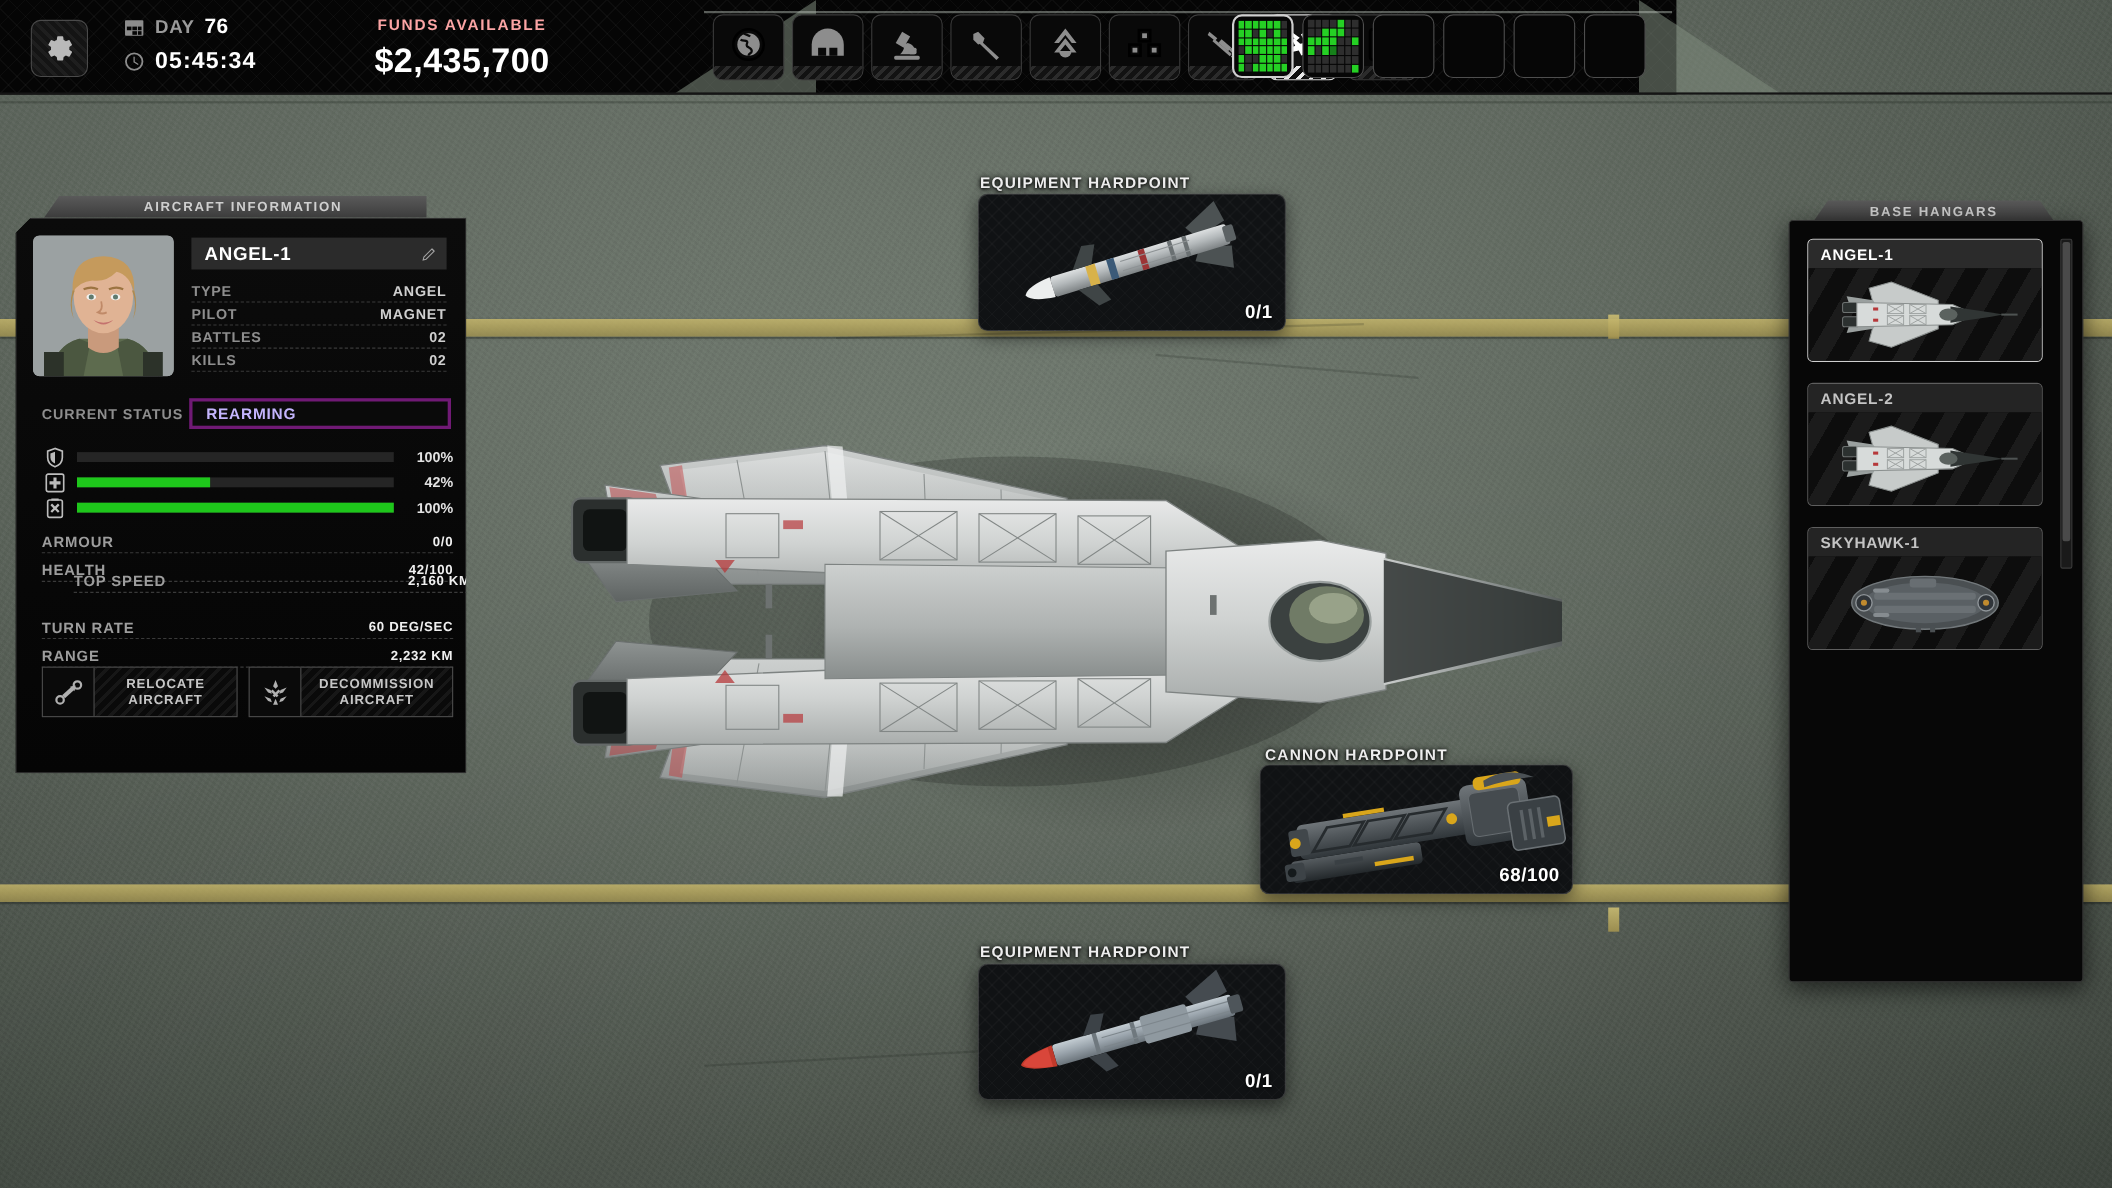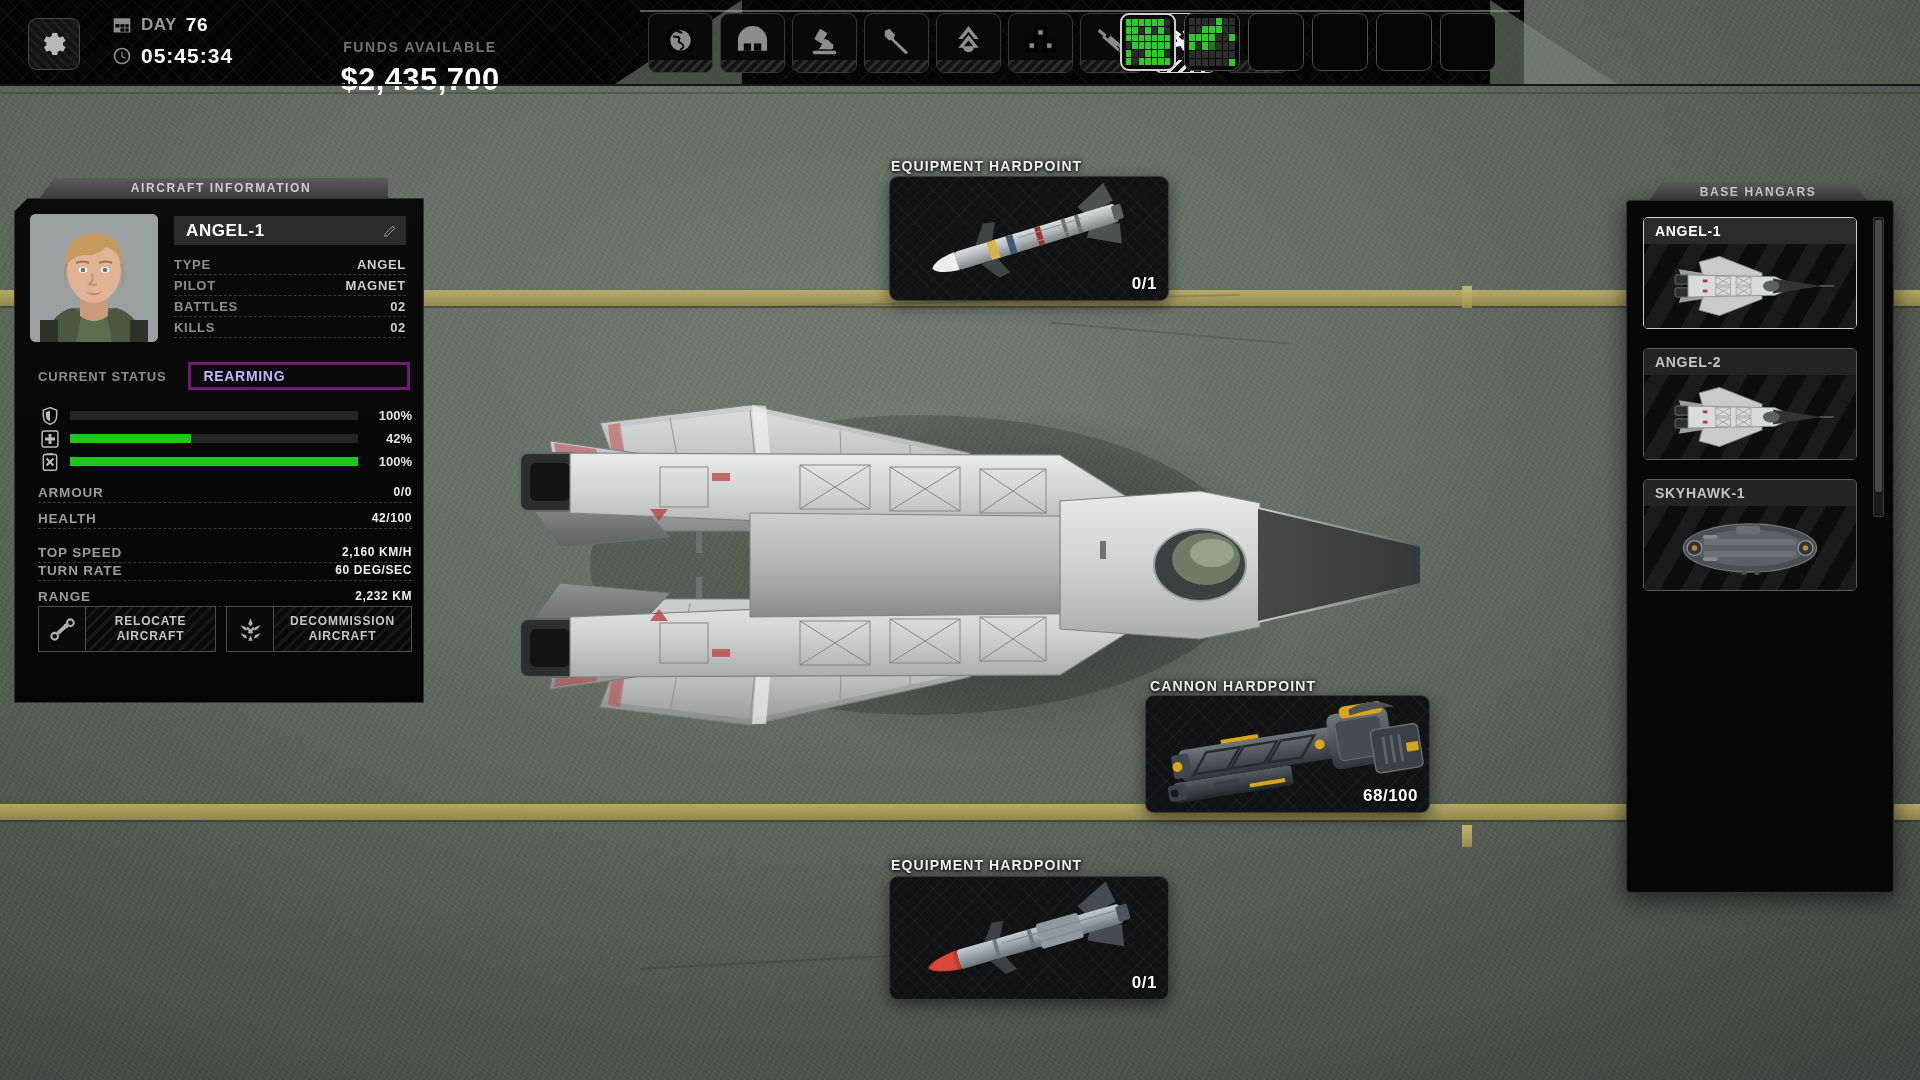--- a/index.html
+++ b/index.html
@@ -92,21 +92,21 @@
   .hud-clock {
     position:absolute; left:112px; top:44px;
     display:flex; align-items:center; gap:9px;
   }
   .hud-ico { width:20px; height:20px; fill:#8c8c8c; flex:none; }
   .lbl-day { color:#9a9a9a; font-size:17px; font-weight:bold; letter-spacing:.5px; }
   .val-day { color:#fff; font-size:19px; font-weight:bold; letter-spacing:.5px; }
   .val-clock { color:#fff; font-size:21px; font-weight:bold; letter-spacing:1px; }
 
   .funds-wrap { position:absolute; left:300px; top:14px; width:240px; text-align:center; }
-  .funds-lbl { color:#737373; font-size:14px; font-weight:bold; letter-spacing:1.6px;margin-top:25px; }
+  .funds-lbl { color:#fca5a5; font-size:14px; font-weight:bold; letter-spacing:1.6px; }
   .funds-val { color:#fff; font-size:31px; font-weight:bold; letter-spacing:.4px; margin-top:7px; }
 
   
   .navrow { position:absolute; left:648px; top:13px; display:flex; gap:7px; z-index:60; }
   .navbtn {
     position:relative; width:65px; height:60px; border-radius:9px;
     border:1px solid #3b3b3b; background:#090909;
     display:flex; align-items:center; justify-content:center;
     cursor:pointer; overflow:hidden;
   }
@@ -184,21 +184,21 @@
   .pencil { width:16px; height:16px; fill:none; stroke:#a3a3a3; stroke-width:1.4; cursor:pointer; }
 
   .kv {
     position:absolute; left:160px; width:232px; height:21px;
     display:flex; align-items:center; justify-content:space-between;
     border-bottom:1px dashed #3a3a3a;
   }
   .kv .k { color:#8e8e8e; font-size:13px; font-weight:bold; letter-spacing:.7px; }
   .kv .v { color:#cfcfcf; font-size:13px; font-weight:bold; letter-spacing:.7px; }
 
-  .status-row { position:absolute; left:24px; top:164px; width:372px; display:flex; align-items:center; gap:22px; }
+  .status-row { position:absolute; left:24px; top:164px; width:372px; display:flex; align-items:center; gap:6px; }
   .status-lbl { color:#8e8e8e; font-size:13px; font-weight:bold; letter-spacing:.8px; }
   .status-box {
     flex:1; height:28px; border:3px solid #701a75; background:#0a0a0a;
     display:flex; align-items:center; padding-left:12px;
     color:#c4b5fd; font-size:14px; font-weight:bold; letter-spacing:.7px;
   }
 
   .barrow { position:absolute; left:26px; width:372px; height:19px; display:flex; align-items:center; gap:10px; }
   .barrow .bico { width:20px; height:20px; flex:none; }
   .barrow .bico svg { width:20px; height:20px; fill:#bcbcbc; }
@@ -748,21 +748,21 @@
 
     <div id="stats-host">
         <div class="stat" style="top: 284px;">
           <span class="k">ARMOUR</span>
           <span class="v">0/0</span>
         </div>
         <div class="stat" style="top: 310px;">
           <span class="k">HEALTH</span>
           <span class="v">42/100</span>
         </div>
-        <div class="stat" style="top: 344px;">
+        <div class="stat" style="top: 320px; margin-left: 29px;">
           <span class="k">TOP SPEED</span>
           <span class="v">2,160 KM/H</span>
         </div>
         <div class="stat" style="top: 362px;">
           <span class="k">TURN RATE</span>
           <span class="v">60 DEG/SEC</span>
         </div>
         <div class="stat" style="top: 388px;">
           <span class="k">RANGE</span>
           <span class="v">2,232 KM</span>

